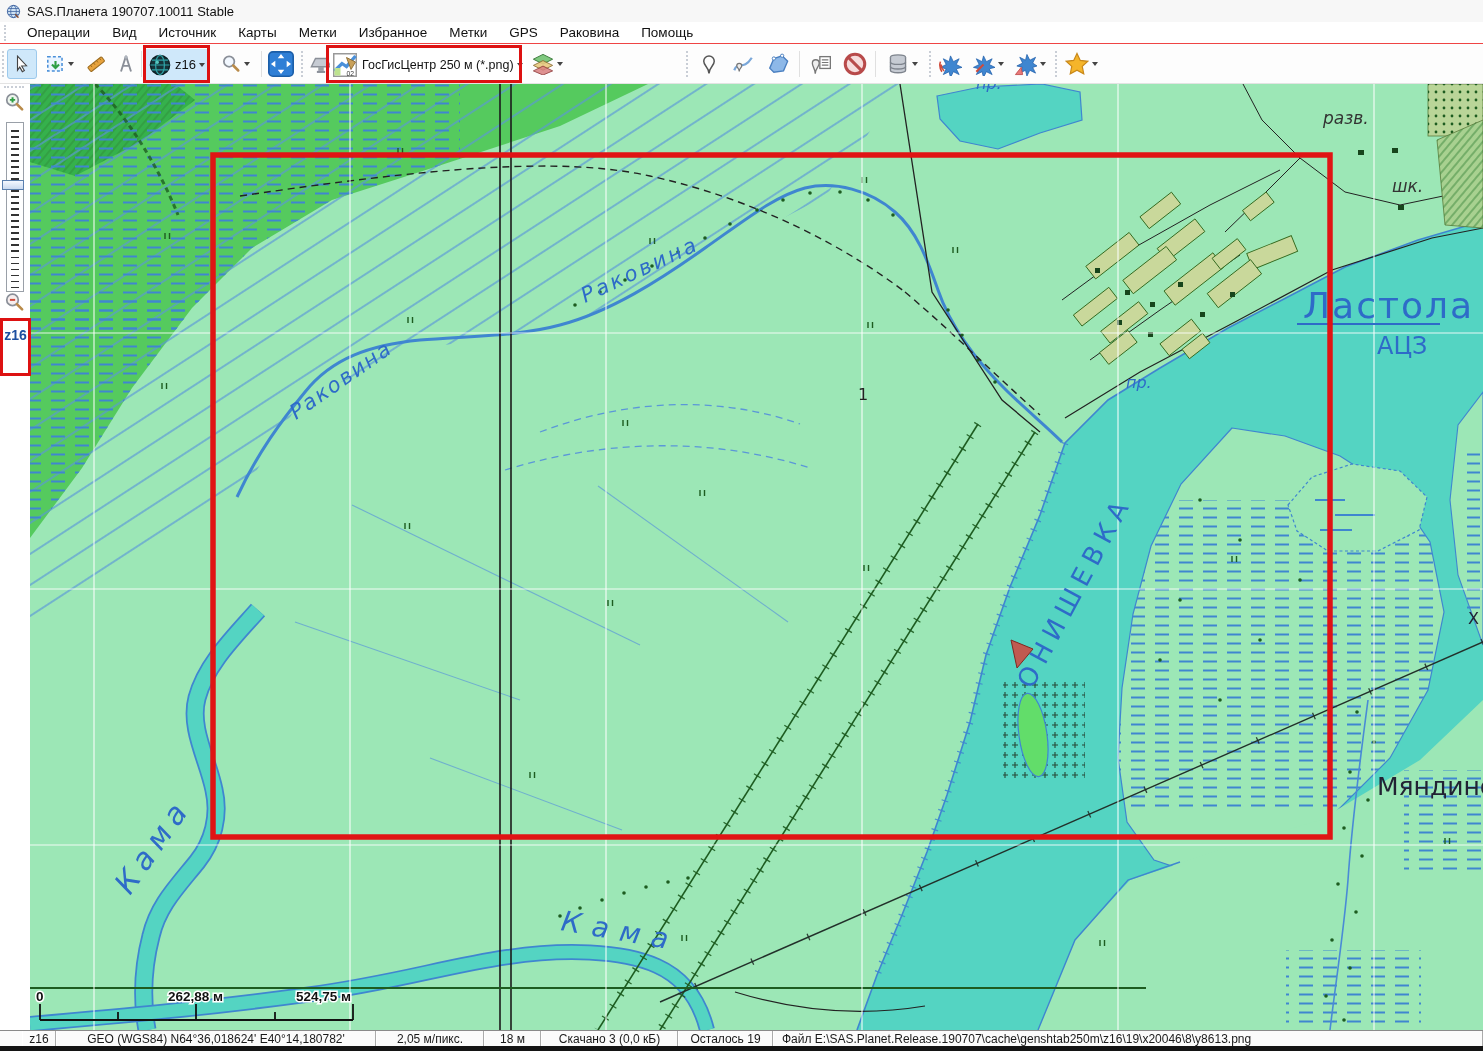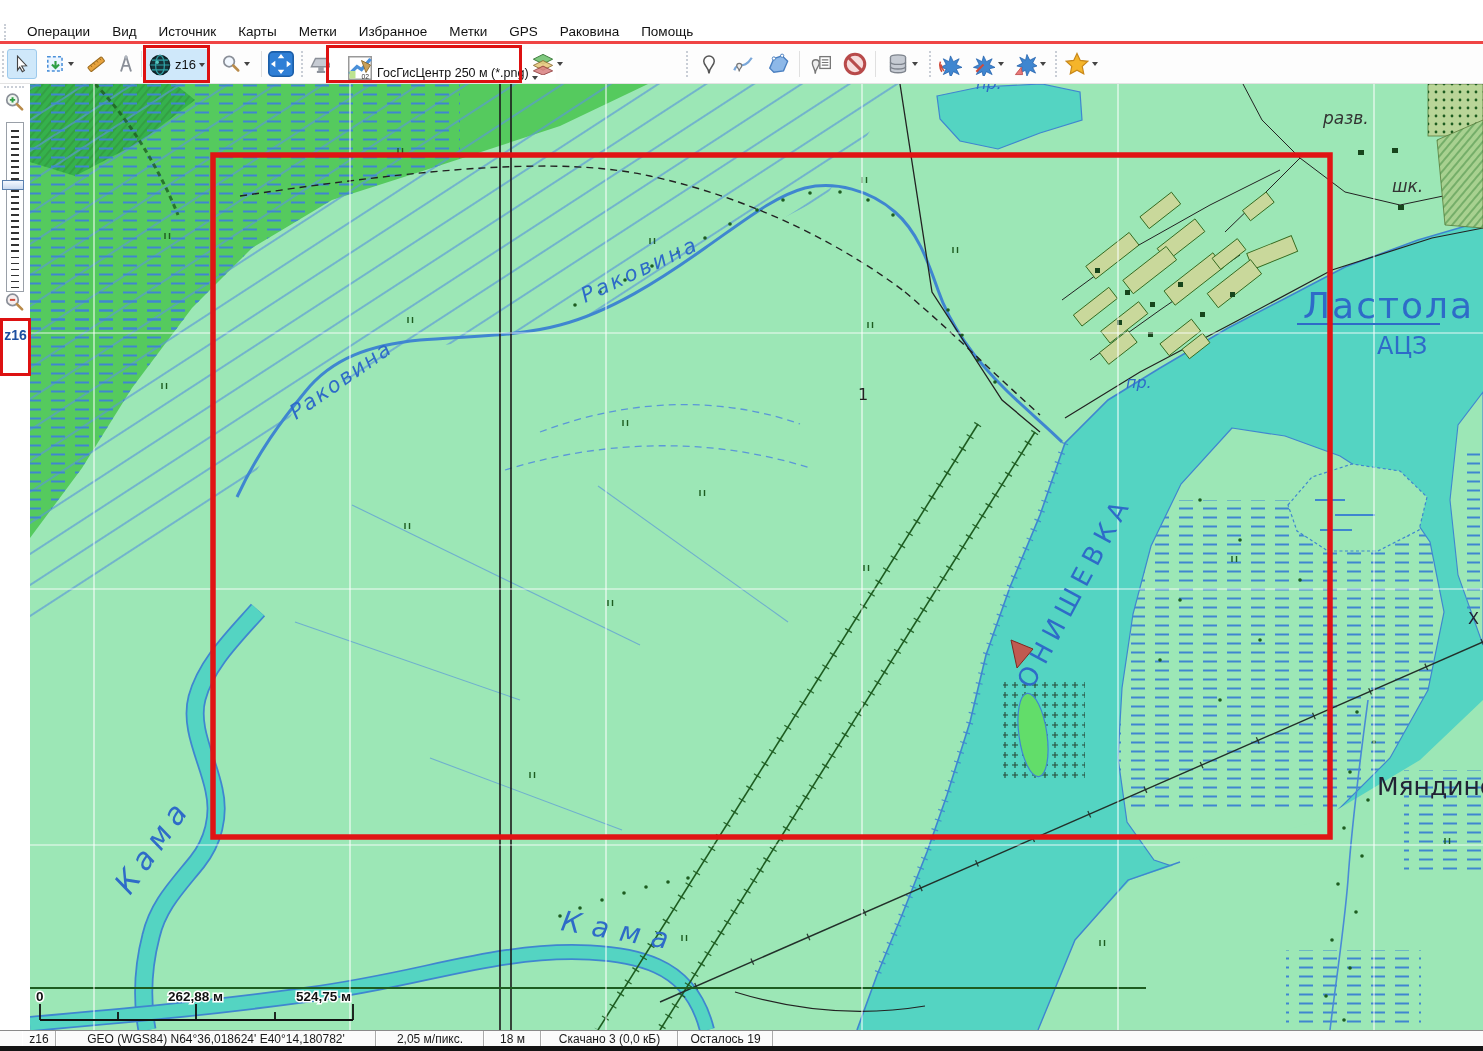--- a/index.html
+++ b/index.html
@@ -1,53 +1,62 @@
 <!DOCTYPE html>
 <html><head>
 <meta charset="utf-8">
 <style>
   html,body{margin:0;padding:0;background:#777;}
   .app{position:relative;width:1483px;height:1051px;background:#fff;font-family:"Liberation Sans",sans-serif;overflow:hidden;}
   
   .titlebar{position:absolute;left:0;top:0;width:100%;height:22px;background:#f7f7f7;display:flex;align-items:center;gap:6px;padding-left:6px;box-sizing:border-box;}
   .titlebar .ttl{font-size:13px;color:#111;}
   
-  .menubar{position:absolute;left:0;top:22px;width:100%;height:22px;background:#fff;display:flex;align-items:center;font-size:13.5px;color:#111;border-bottom:3px solid #ef4444;box-sizing:border-box;}
+  .menubar{position:absolute;left:0;top:22px;width:100%;height:22px;background:#fff;display:flex;align-items:center;font-size:13.5px;color:#111;border-bottom:1px solid #ef4444;box-sizing:border-box;}
   .menubar .grip{width:6px;height:16px;margin:0 4px;border-left:2px dotted #c9ced6;}
   .menubar span{padding:2px 11px;cursor:default;}
   
   .toolbar{position:absolute;left:0;top:44px;width:100%;height:40px;background:#fdfdfd;border-bottom:1px solid #e3e3e3;box-sizing:border-box;}
   .tb{position:absolute;top:5px;height:30px;display:flex;align-items:center;justify-content:center;border-radius:3px;}
   .tb.sel{background:#cfe8fa;border:1px solid #9cc9ec;box-sizing:border-box;}
   .sep{position:absolute;top:7px;height:26px;border-left:1px solid #e0e0e0;}
   .sepd{position:absolute;top:7px;height:26px;border-left:2px dotted #c9ced6;}
   .dd{width:0;height:0;border-left:3.5px solid transparent;border-right:3.5px solid transparent;border-top:4px solid #444;margin-left:3px;}
   .redbox{position:absolute;border:3px solid #dd1111;box-sizing:border-box;}
   .comboz{position:absolute;display:flex;align-items:center;background:#cfe8fa;height:31px;box-sizing:border-box;padding:0 3px;font-size:13px;color:#111;}
-  .combom{position:absolute;display:flex;align-items:flex-end;background:#fff;height:31px;box-sizing:border-box;padding:0 18px;font-size:12.5px;color:#111;}
+  .combom{position:absolute;display:flex;align-items:center;background:#fff;height:31px;box-sizing:border-box;padding:0 3px;font-size:12.5px;color:#111;}
   
   .workspace{position:absolute;left:0;top:84px;width:1483px;height:946px;}
   .sidebar{position:absolute;left:0;top:0;width:30px;height:946px;background:#fff;z-index:5;}
   .sidebar .dots{position:absolute;left:4px;top:2px;width:20px;height:4px;border-top:2px dotted #c9ced6;}
   .slider{position:absolute;left:6px;top:38px;width:16px;height:168px;border:1px solid #9aa0a8;background:
      repeating-linear-gradient(to bottom,#fff 0 4.5px,#333 4.5px 6px);background-size:8px 100%;background-position:4px 3px;background-repeat:no-repeat;background-color:#fff;}
   .shandle{position:absolute;left:2px;top:60px;width:22px;height:10px;background:linear-gradient(#f4f8ff,#c9d9ef);border:1px solid #5a7fae;box-sizing:border-box;z-index:6;}
   .zlabel{position:absolute;left:0px;top:234px;width:31px;height:58px;border:3px solid #dd1111;background:#fff;box-sizing:border-box;font-size:14px;font-weight:bold;color:#1d4fa0;text-align:center;padding-top:6px;}
   .mapwrap{position:absolute;left:30px;top:0;width:1453px;height:946px;background:#9ce7b6;}
   
   .statusbar{position:absolute;left:0;top:1030px;width:100%;height:16px;background:#fbfbfb;border-top:1px solid #8a8a8a;display:flex;align-items:stretch;font-size:12px;color:#1a1a1a;box-sizing:border-box;}
   .statusbar .cell{border-right:1px solid #ababab;border-left:1px solid #fff;display:flex;align-items:center;justify-content:center;white-space:nowrap;overflow:hidden;}
   .statusbar .sp{width:22px;}
   .bottomstrip{position:absolute;left:0;top:1046px;width:100%;height:5px;background:#141414;}
 </style>
 </head>
 <body>
 
 <div class="app">
 
+  <div class="titlebar">
+    <svg width="15" height="15" viewBox="0 0 16 16">
+        <circle cx="8" cy="8" r="6.5" fill="#cfe2f3" stroke="#3a5f9e"></circle>
+        <ellipse cx="8" cy="8" rx="3" ry="6.5" fill="none" stroke="#3a5f9e" stroke-width="0.8"></ellipse>
+        <path d="M1.5 8h13M2.5 4.8h11M2.5 11.2h11" stroke="#3a5f9e" stroke-width="0.8"></path>
+        <path d="M10 10l4 4-1.5 1-3-3.5z" fill="#8a4a2a"></path>
+      </svg>
+    <span class="ttl">SAS.Планета 190707.10011 Stable</span>
+  </div>
 
   <div class="menubar">
     <div class="grip"></div>
     <span>Операции</span>
     <span>Вид</span>
     <span>Источник</span>
     <span>Карты</span>
     <span>Метки</span>
     <span>Избранное</span>
     <span>Метки</span>
@@ -529,15 +538,16 @@
   </div>
 
   <div class="statusbar">
     <div class="sp"></div>
     <div class="cell" style="width:32px">z16</div>
     <div class="cell" style="width:318px">GEO (WGS84) N64°36,018624' E40°14,180782'</div>
     <div class="cell" style="width:106px">2,05 м/пикс.</div>
     <div class="cell" style="width:55px">18 м</div>
     <div class="cell" style="width:135px">Скачано 3 (0,0 кБ)</div>
     <div class="cell" style="width:93px">Осталось 19</div>
+    <div class="cell" style="flex:1;justify-content:flex-start;padding-left:8px">Файл E:\SAS.Planet.Release.190707\cache\genshtab250m\z16\19\x20046\8\y8613.png</div>
   </div>
   <div class="bottomstrip"></div>
 </div>
 
 </body></html>

